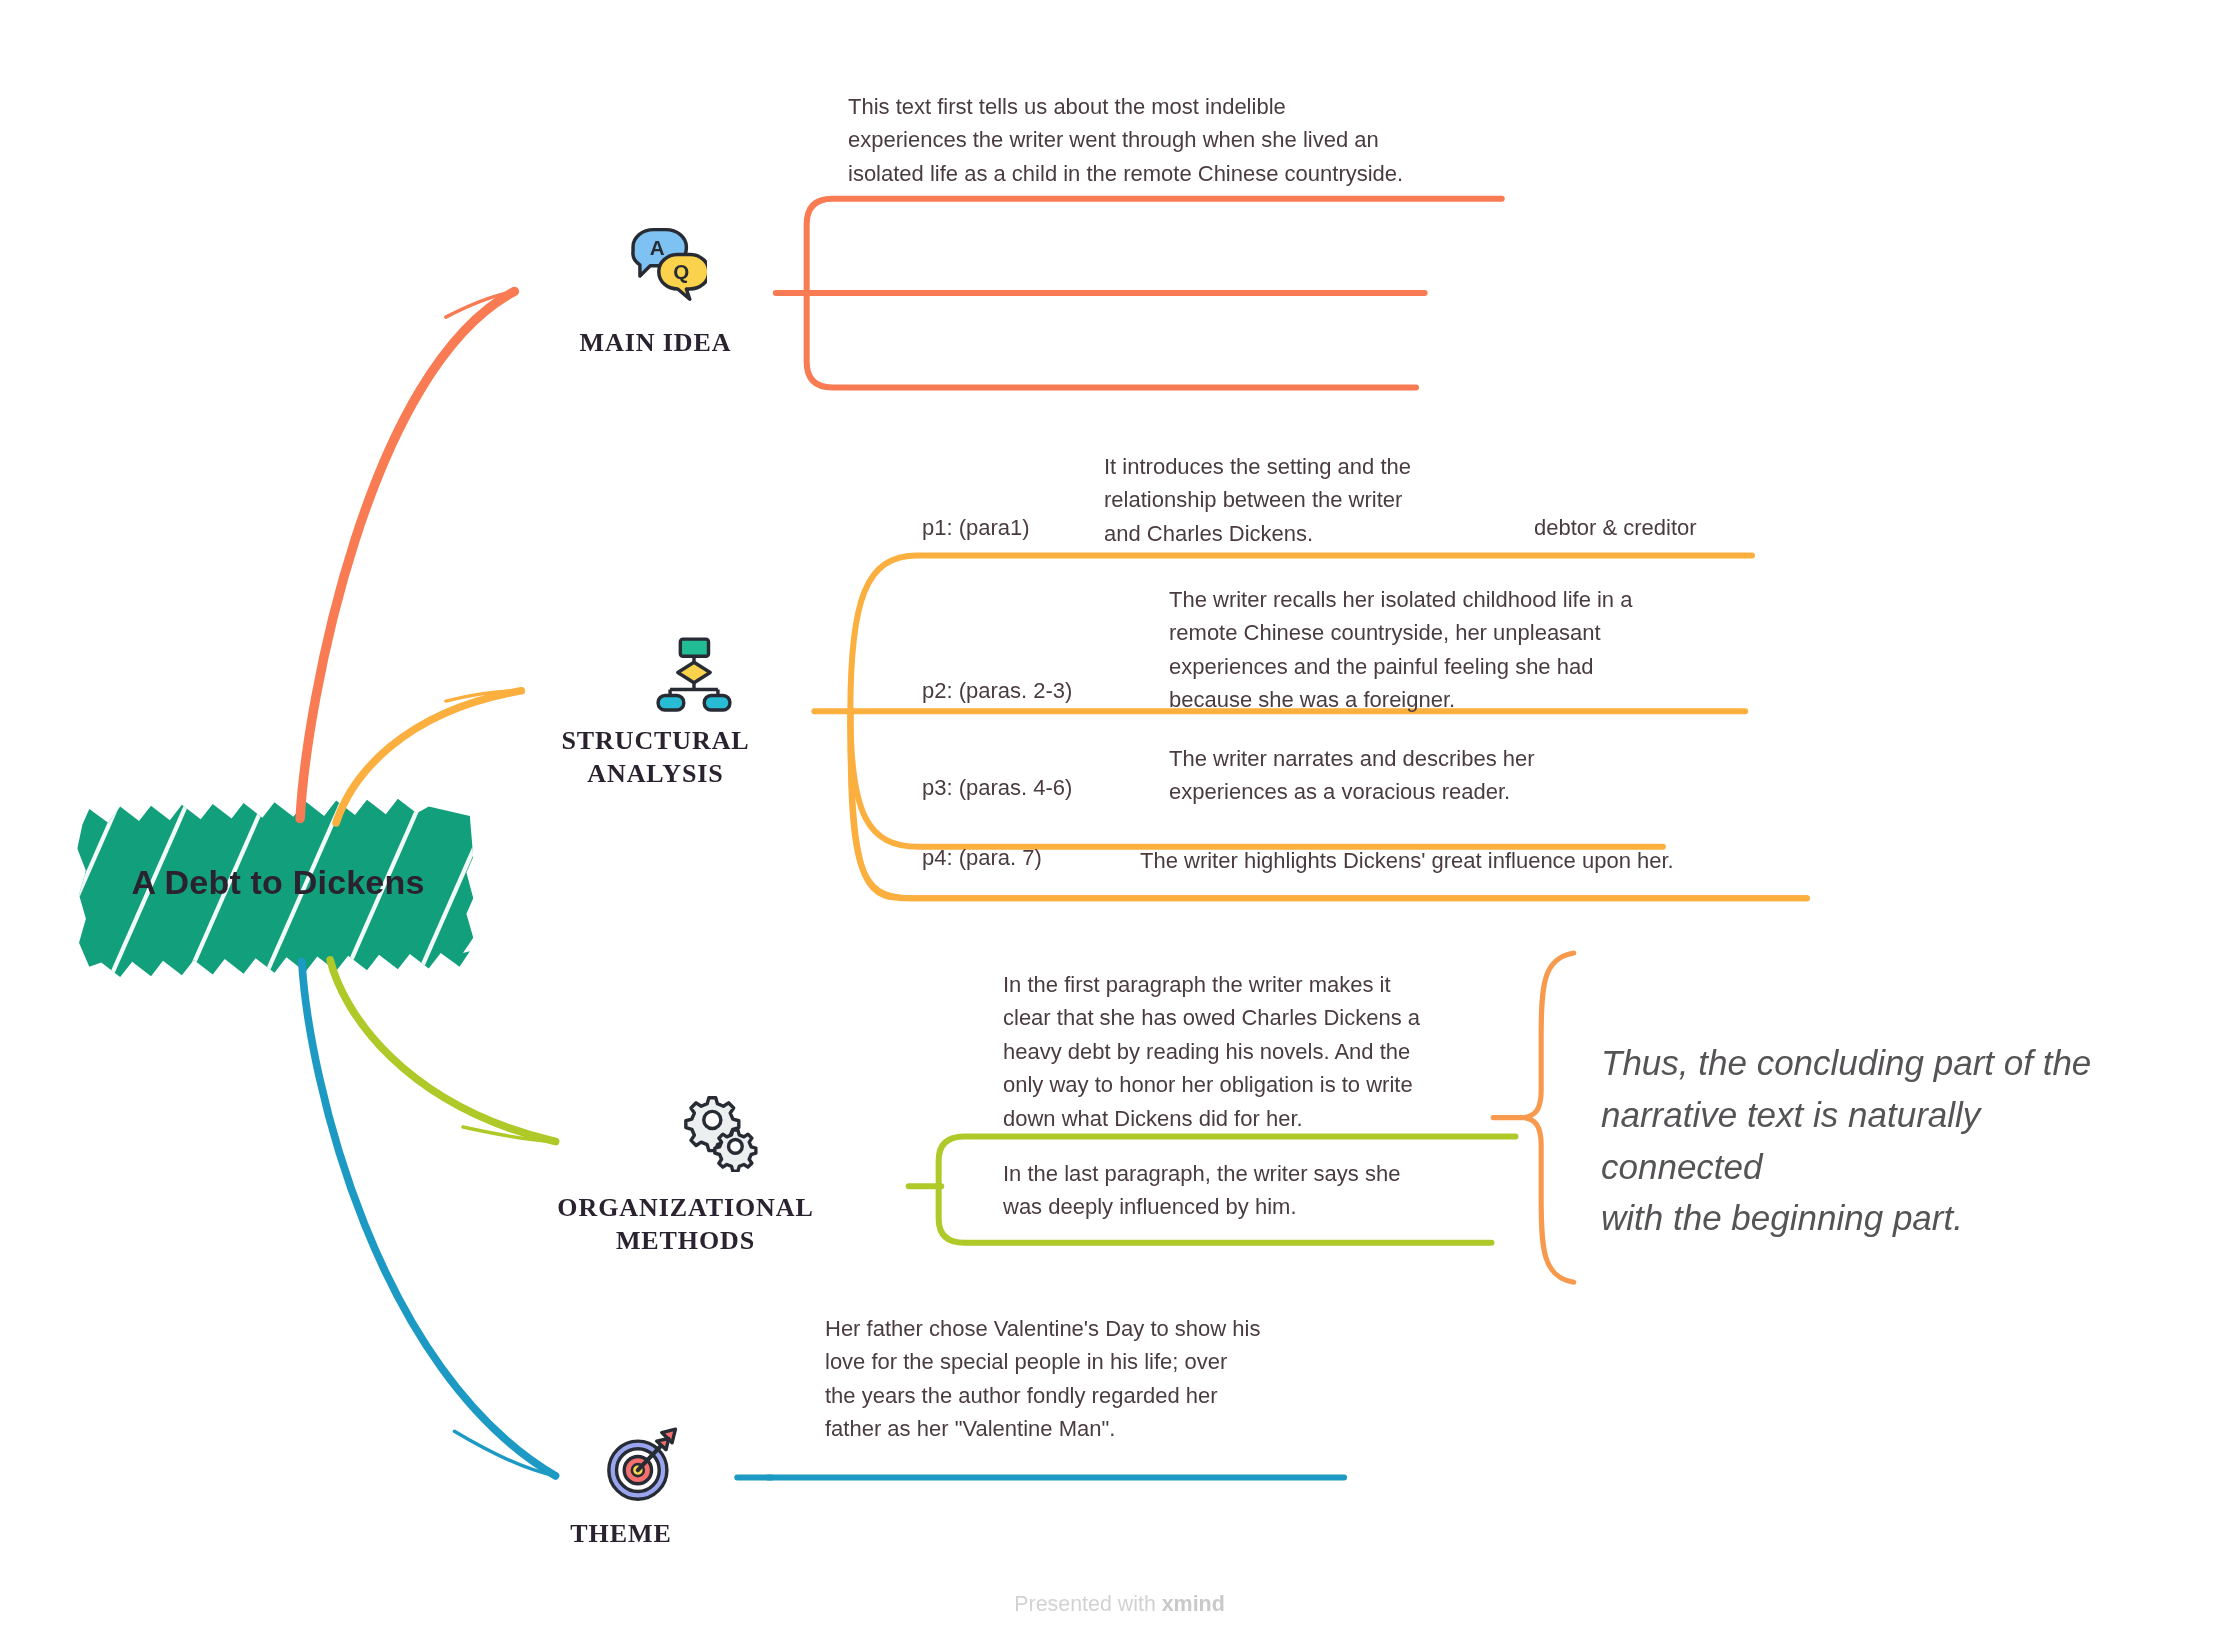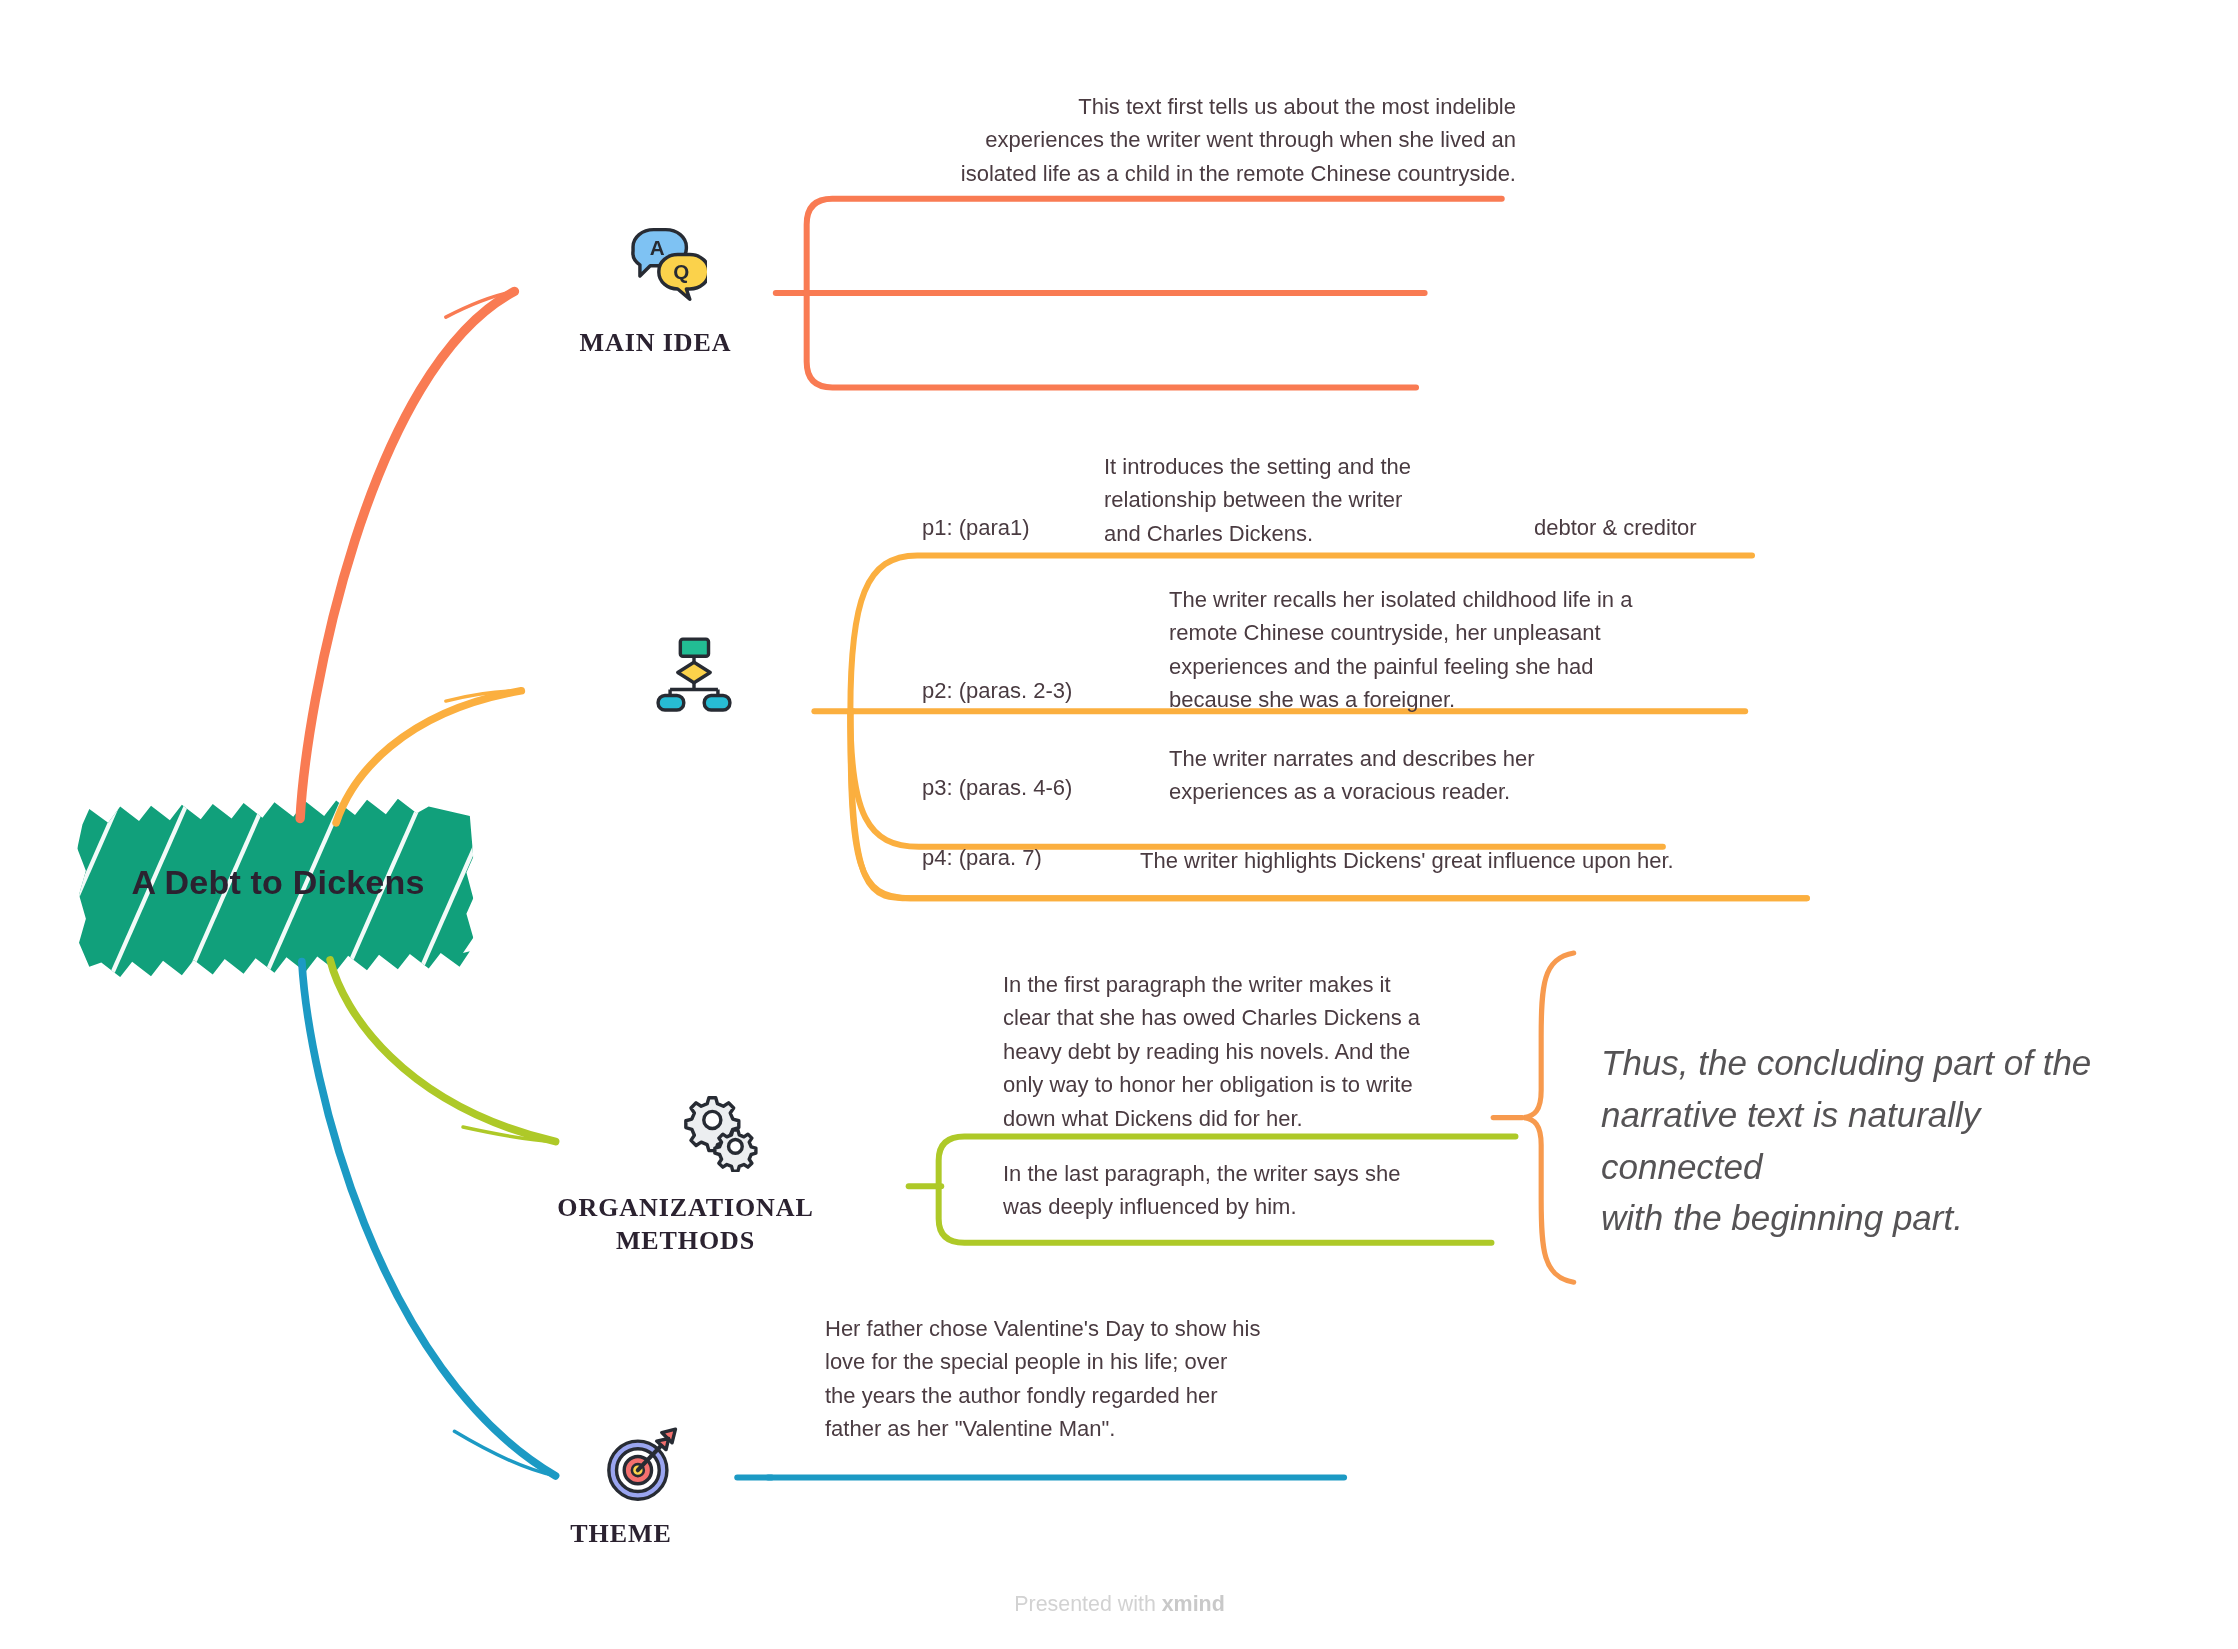--- a/index.html
+++ b/index.html
@@ -206,37 +206,39 @@
     <svg viewBox="0 0 100 100" width="86" height="86">
       <path d="M14,30 a24,20 0 0 1 24,-20 h14 a24,20 0 0 1 24,20 v2 a24,20 0 0 1 -24,20 h-18 l-12,12 v-13 a22,18 0 0 1 -8,-16 z" fill="#7ec2f3" stroke="#272b33" stroke-width="4" stroke-linejoin="round"></path>
       <text x="42" y="40" font-family="'Liberation Sans',sans-serif" font-size="24" font-weight="bold" fill="#272b33" text-anchor="middle">A</text>
       <path d="M44,58 a22,19 0 0 1 22,-19 h14 a22,19 0 0 1 22,19 v2 a22,19 0 0 1 -22,19 h-4 l4,12 l-14,-12 h-0 a22,19 0 0 1 -22,-19 z" fill="#fbd24b" stroke="#272b33" stroke-width="4" stroke-linejoin="round"></path>
       <text x="70" y="68" font-family="'Liberation Sans',sans-serif" font-size="24" font-weight="bold" fill="#272b33" text-anchor="middle">Q</text>
     </svg>
   </div>
 
   <div class="branch-title" style="left:514px; top:326px; width:283px;">MAIN IDEA</div>
 
-  <div class="leaf" style="left:830px; top:90px; width:686px;text-align:right;">This text first tells us about the most indelible
+  <div class="leaf" style="left:848px; top:90px; width:686px;">This text first tells us about the most indelible
 experiences the writer went through when she lived an
 isolated life as a child in the remote Chinese countryside.</div>
 
 
 
   <div class="icon" style="left:653px; top:634px; width:82px; height:82px;">
     <svg viewBox="0 0 96 96" width="82" height="82">
       <rect x="32" y="6" width="33" height="20" rx="3" fill="#22bd94" stroke="#272b33" stroke-width="4"></rect>
       <line x1="48" y1="26" x2="48" y2="34" stroke="#272b33" stroke-width="4"></line>
       <polygon points="48,33 67,45 48,57 29,45" fill="#fbd24b" stroke="#272b33" stroke-width="4" stroke-linejoin="round"></polygon>
       <path d="M48,57 v8 M20,65 h56 M20,65 v8 M76,65 v8" stroke="#272b33" stroke-width="4" fill="none"></path>
       <rect x="6" y="72" width="30" height="17" rx="8" fill="#27bcd4" stroke="#272b33" stroke-width="4"></rect>
       <rect x="60" y="72" width="30" height="17" rx="8" fill="#27bcd4" stroke="#272b33" stroke-width="4"></rect>
     </svg>
   </div>
 
+  <div class="branch-title" style="left:514px; top:724px; width:283px;">STRUCTURAL
+ANALYSIS</div>
 
   <div class="leaf-label" style="left:922px; top:511px;">p1: (para1)</div>
   <div class="leaf" style="left:1104px; top:450px; width:403px;">It introduces the setting and the
 relationship between the writer
 and Charles Dickens.</div>
   <div class="leaf-label" style="left:1534px; top:511px;">debtor &amp; creditor</div>
 
   <div class="leaf-label" style="left:922px; top:674px;">p2: (paras. 2-3)</div>
   <div class="leaf" style="left:1169px; top:583px; width:600px;">The writer recalls her isolated childhood life in a
 remote Chinese countryside, her unpleasant

